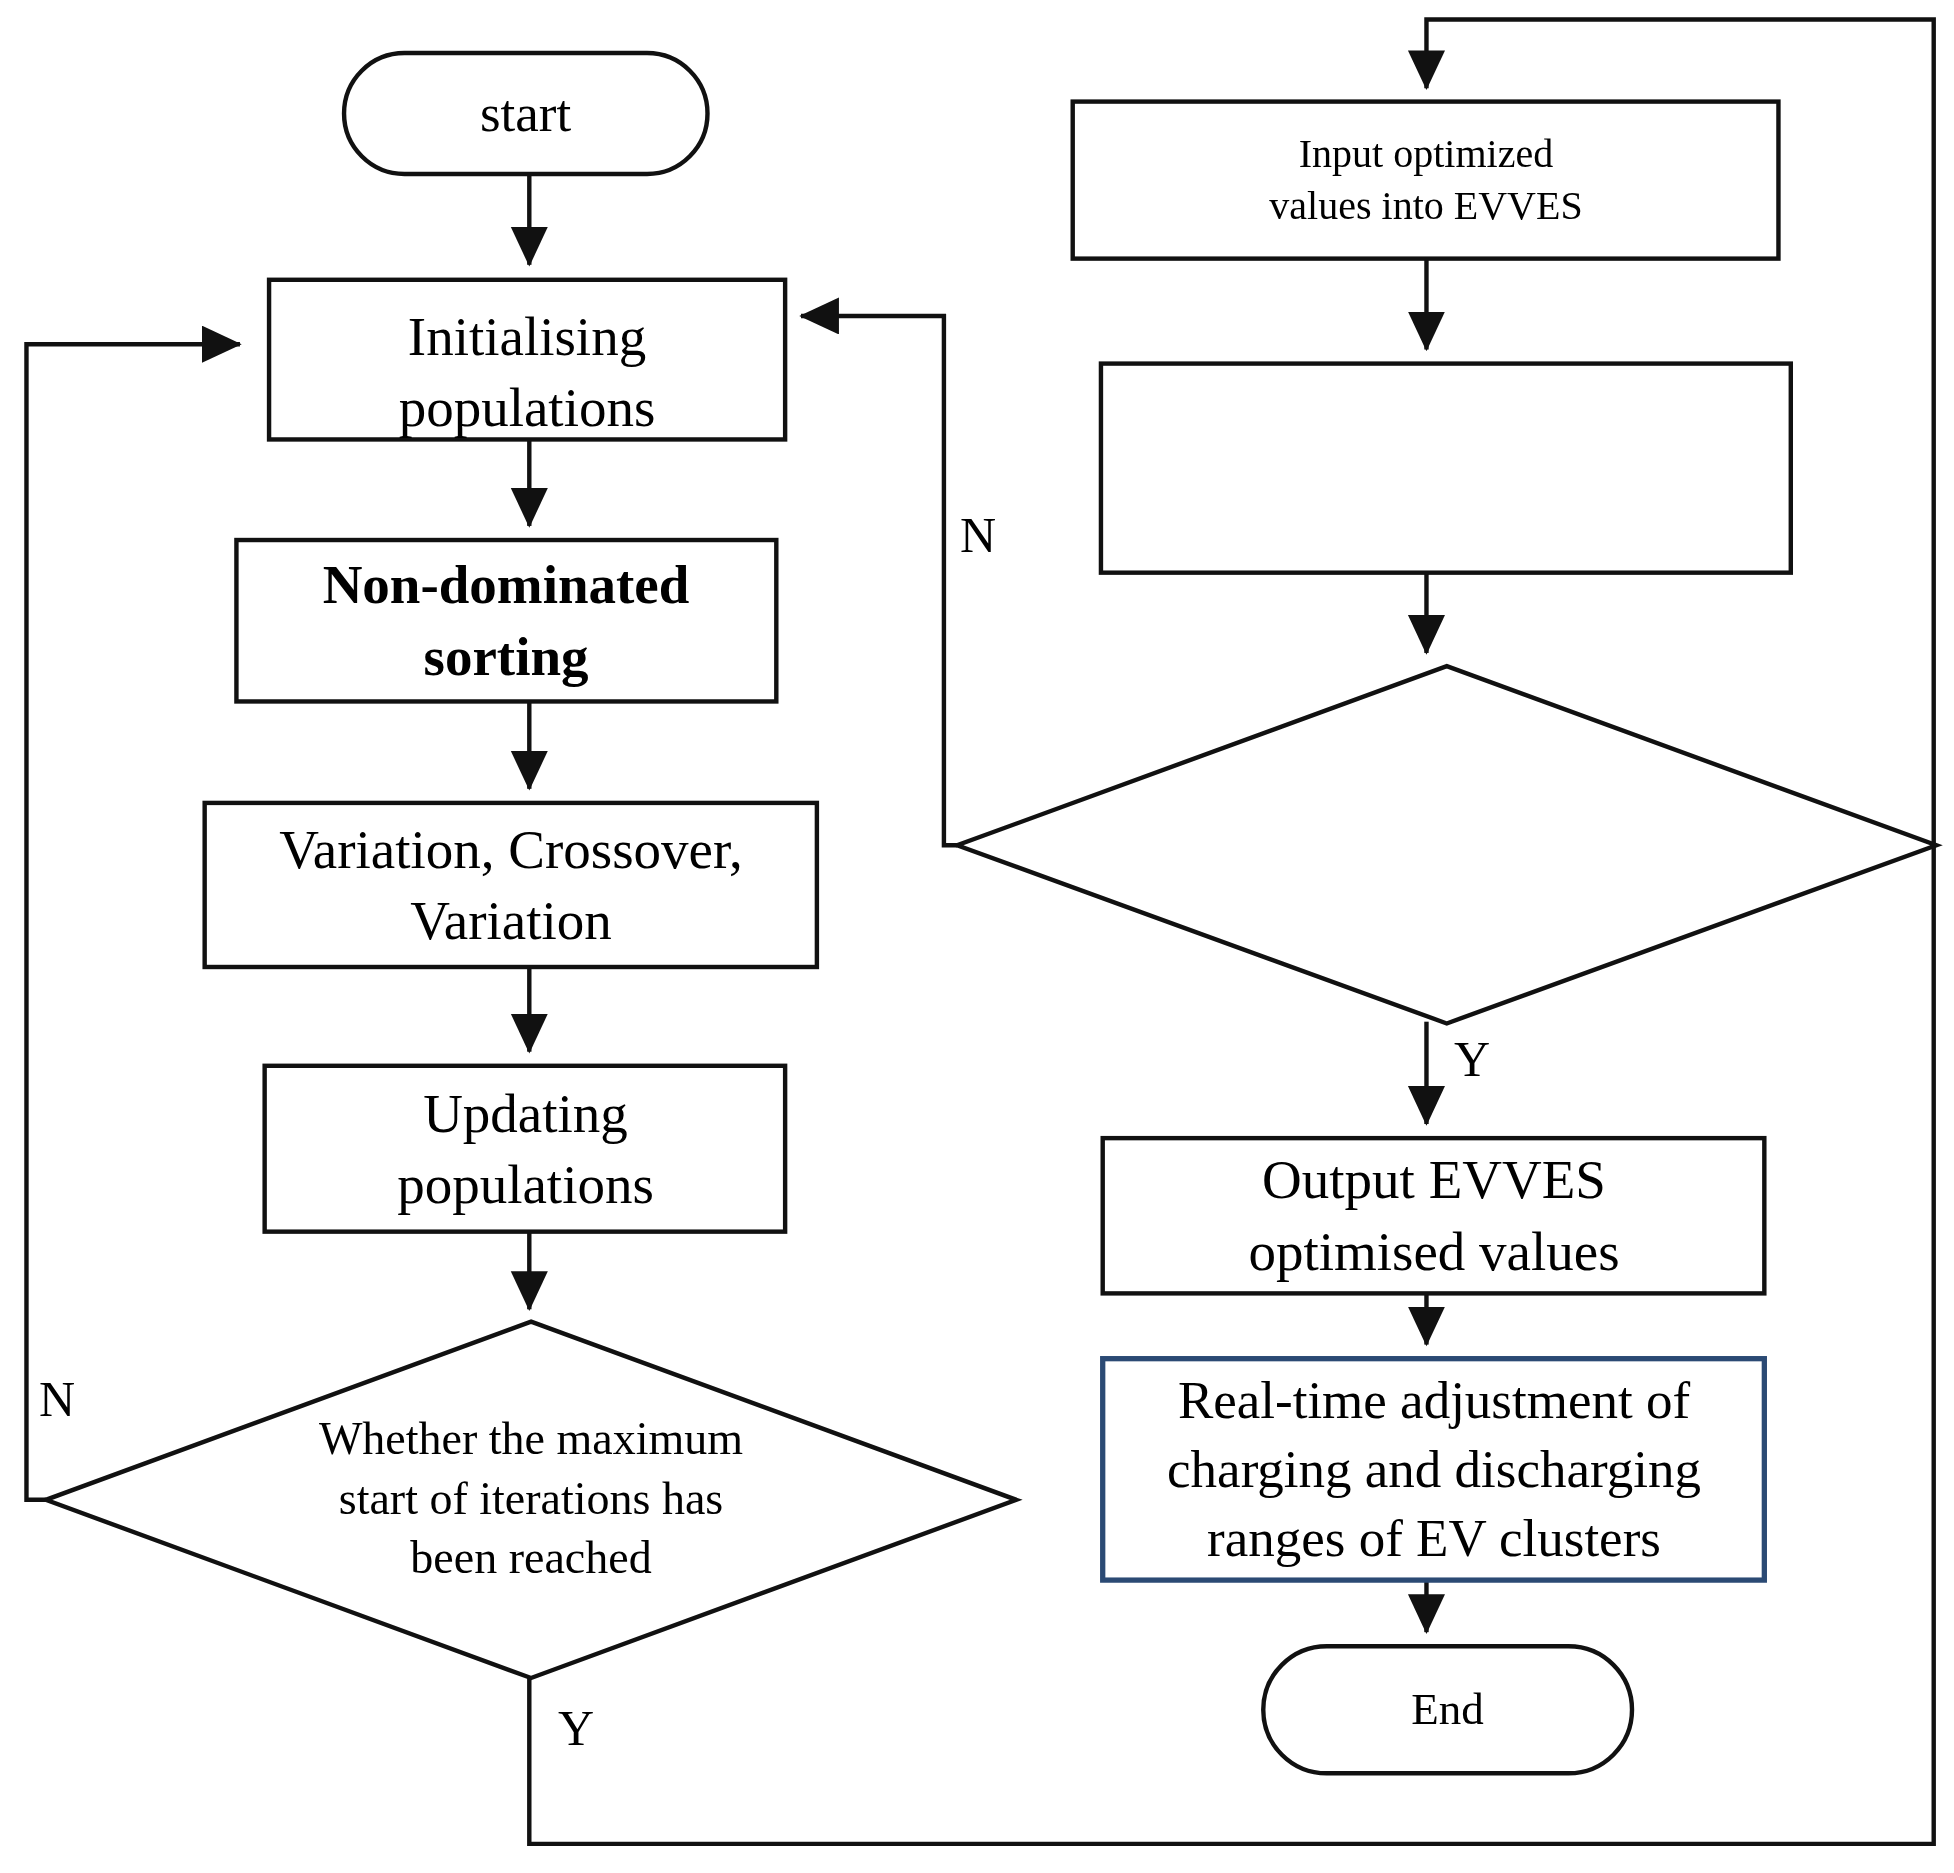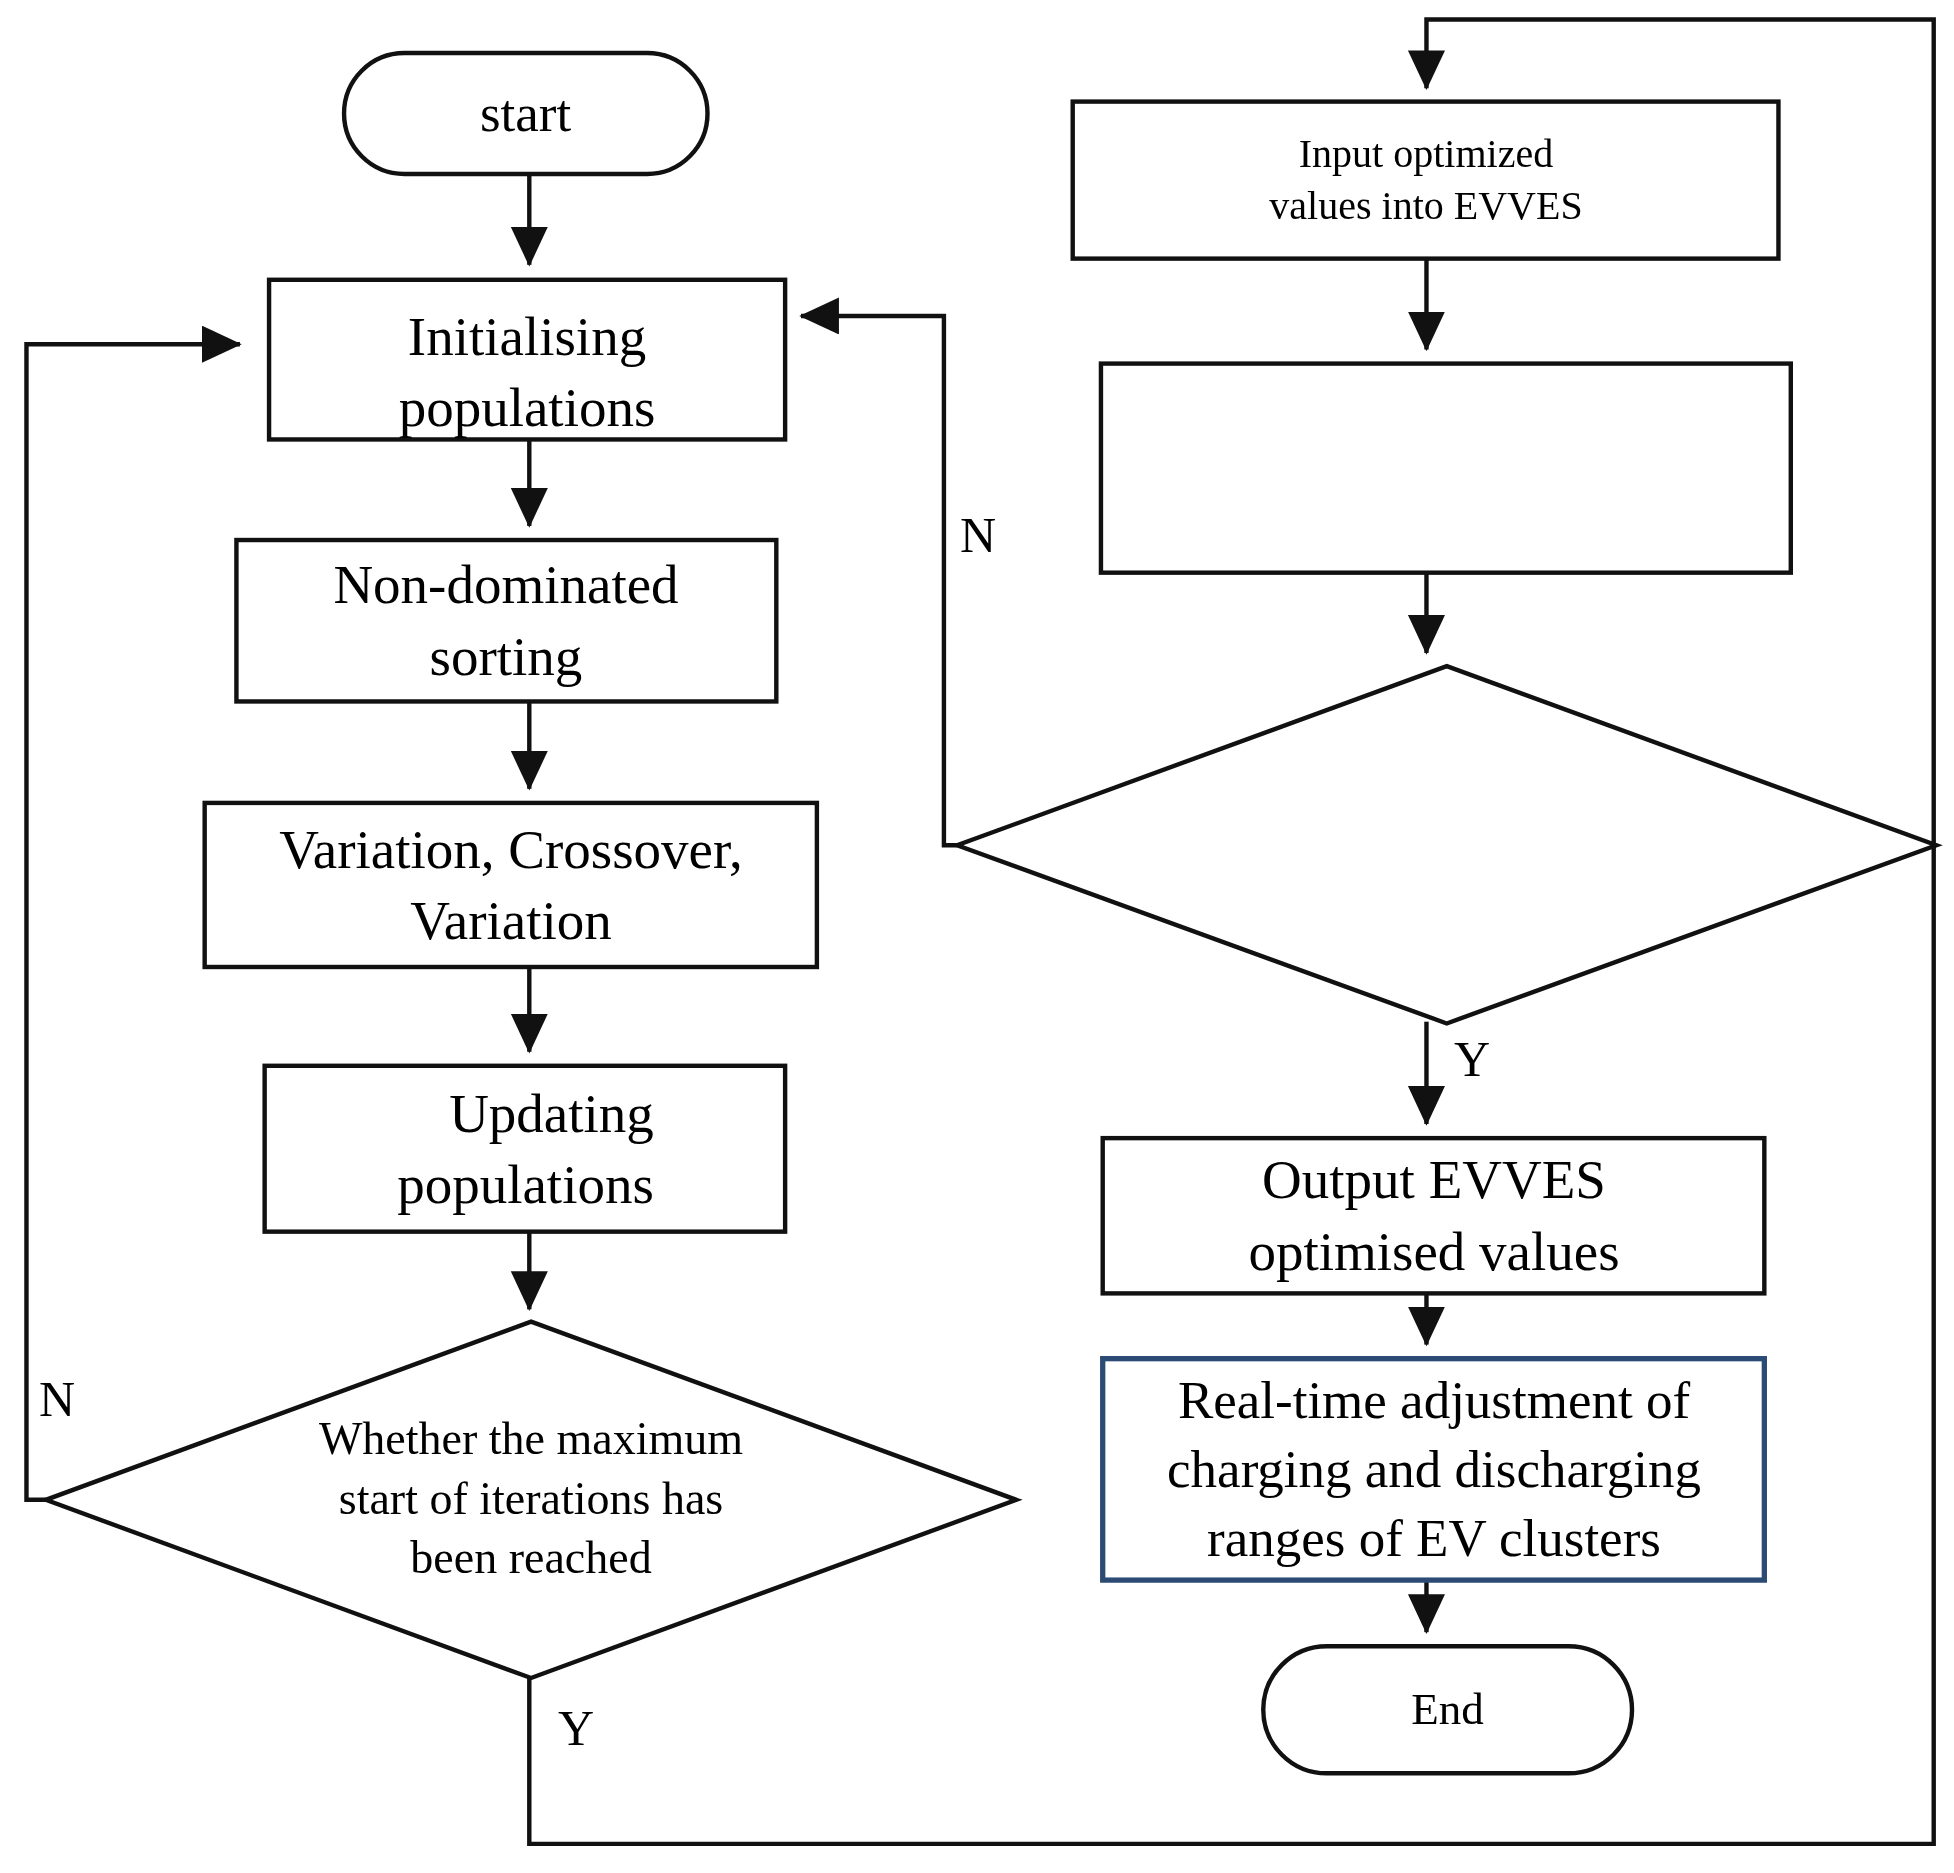--- a/index.html
+++ b/index.html
@@ -83,27 +83,27 @@
     <rect x="1250" y="1290" width="750" height="176" class="shape-fill stroke-k"></rect>
     <rect x="1250" y="1540" width="750" height="251" fill="#ffffff" stroke="#2b4a74" stroke-width="6"></rect>
     <rect x="1432" y="1866" width="418" height="144" rx="72" ry="72" class="shape-fill stroke-k"></rect>
   </svg>
 
   <div class="node-text" style="left:344px;top:53px;width:363px;height:121px;font-size:53px;">start</div>
 
   <div class="node-text" style="left:269px;top:292px;width:516px;height:160px;font-size:55px;">Initialising
 populations</div>
 
-  <div class="node-text" style="left:236px;top:540px;width:540px;height:161px;font-size:55px;">Non-dominated
+  <div class="node-text" style="left:236px;top:540px;width:540px;height:161px;font-size:55px;font-weight:bold;">Non-dominated
 sorting</div>
 
   <div class="node-text" style="left:205px;top:803px;width:612px;height:164px;font-size:55px;">Variation, Crossover,
 Variation</div>
 
-  <div class="node-text" style="left:265px;top:1066px;width:521px;height:166px;font-size:55px;text-align:right;">Updating
+  <div class="node-text" style="left:265px;top:1066px;width:521px;height:166px;font-size:55px;">Updating
 populations</div>
 
   <div class="node-text" style="left:196px;top:1366px;width:670px;height:265px;font-size:46px;">Whether the maximum
 start of iterations has
 been reached</div>
 
   <div class="node-text" style="left:1073px;top:101px;width:706px;height:157px;font-size:40px;">Input  optimized
 values into EVVES</div>
 
 

